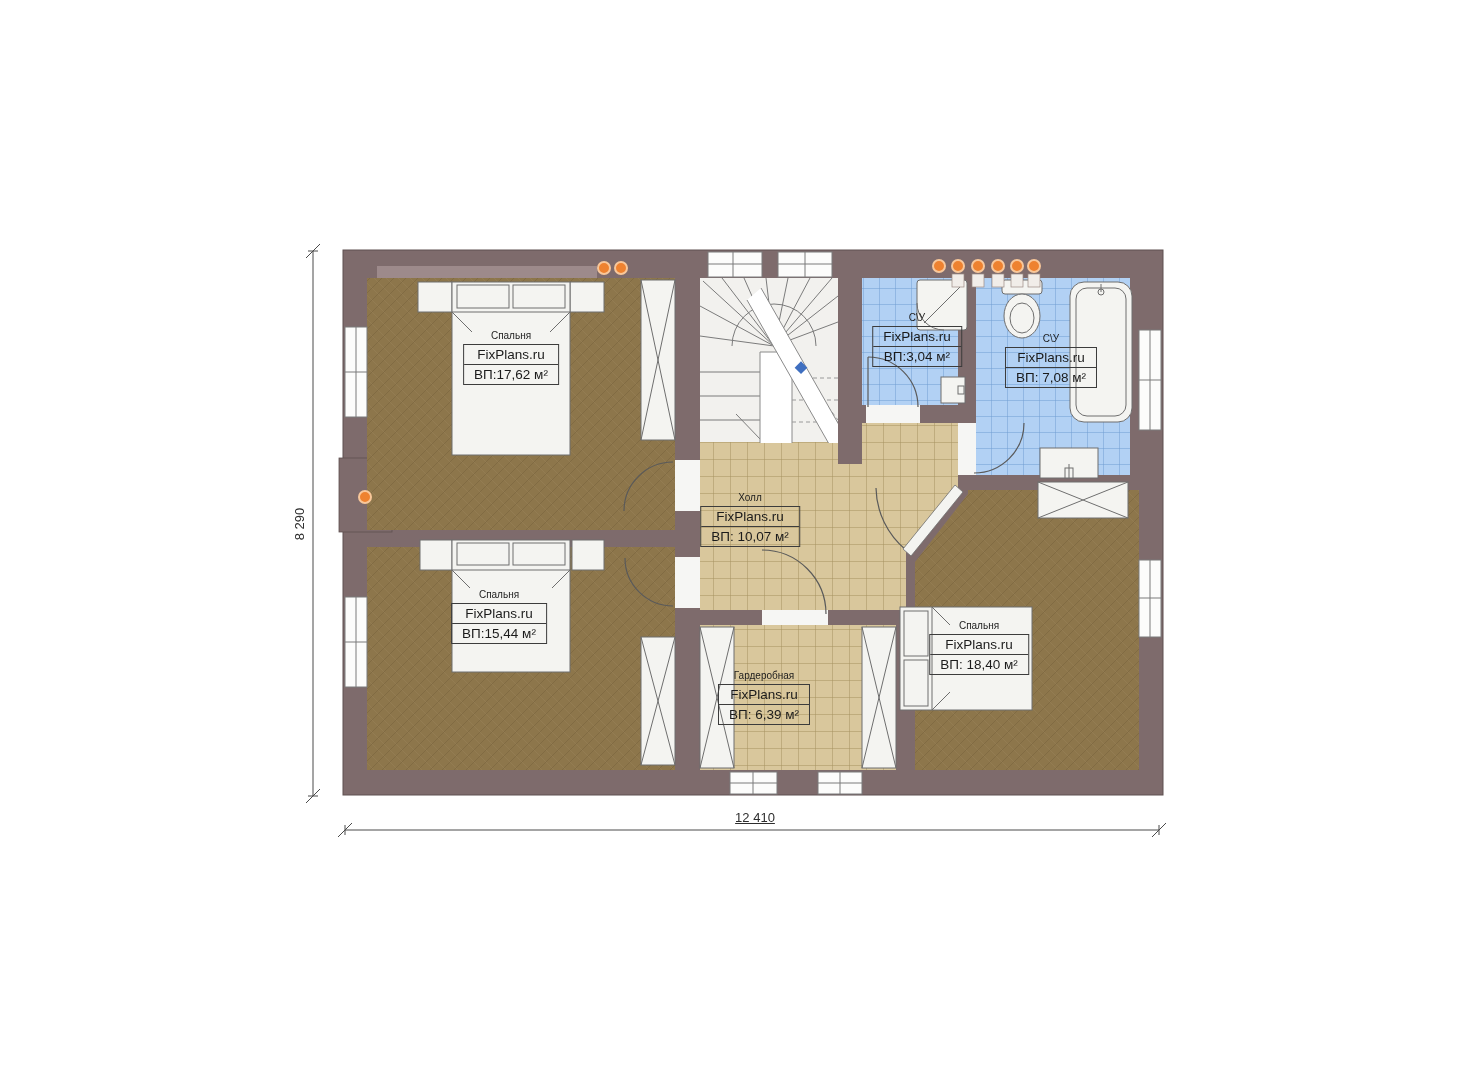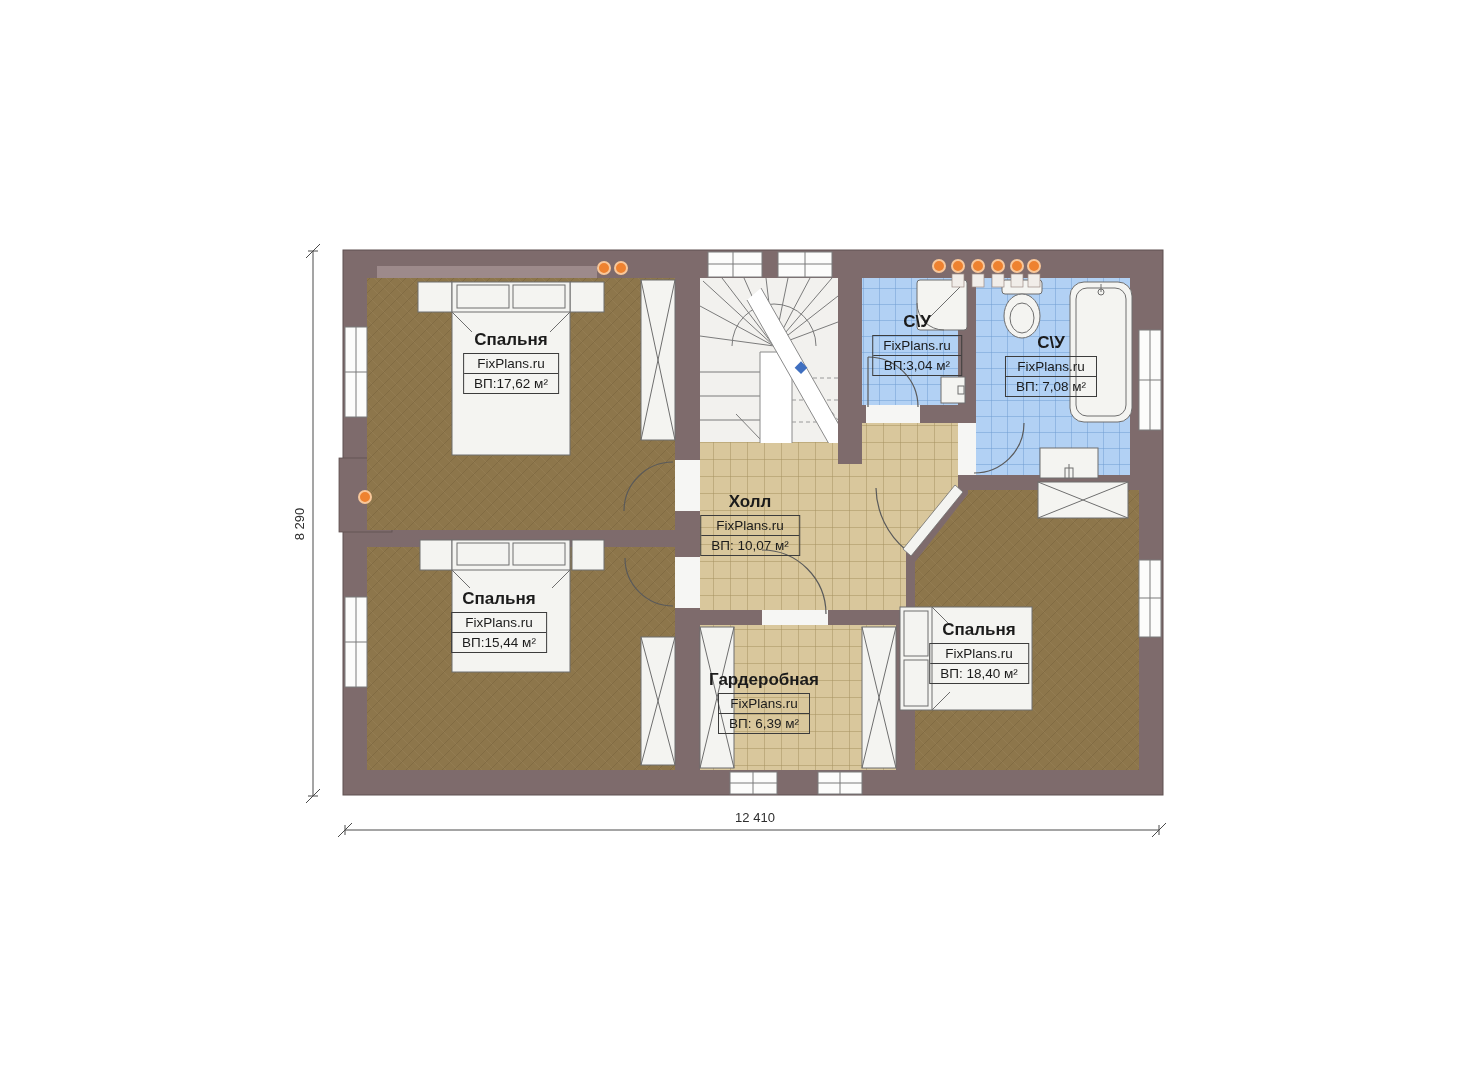--- a/index.html
+++ b/index.html
@@ -1,26 +1,26 @@
 <!DOCTYPE html>
 <html><head>
 <meta charset="utf-8">
 <style>
   html,body{margin:0;padding:0;background:#ffffff;}
   #stage{position:relative;width:1474px;height:1080px;background:#ffffff;overflow:hidden;
          font-family:"Liberation Sans", sans-serif;}
   #plan-svg{position:absolute;left:0;top:0;}
   .room-label{position:absolute;transform:translateX(-50%);text-align:center;color:#1b1b1b;z-index:5;}
-  .room-name{font-weight:bold;font-size:17px;margin-bottom:3px;white-space:nowrap;}
+  .room-name{font-weight:normal;font-size:10px;margin-bottom:3px;white-space:nowrap;}
   .room-box{display:inline-block;border:1px solid #3c3c3c;background:transparent;}
   .room-row{font-size:13.5px;line-height:19px;padding:0 10px;white-space:nowrap;}
   .room-row.site{border-bottom:1px solid #3c3c3c;}
   .dim-label{position:absolute;font-size:13px;color:#2e2e2e;z-index:5;white-space:nowrap;}
   #dim-v{left:299px;top:524px;transform:translate(-50%,-50%) rotate(-90deg);}
-  #dim-h{left:755px;top:810px;transform:translateX(-50%);}
+  #dim-h{left:755px;top:810px;transform:translateX(-50%);text-decoration:underline;}
 </style>
 </head>
 <body>
 
 <div id="stage">
 
 <svg id="plan-svg" width="1474" height="1080" viewBox="0 0 1474 1080">
   <defs>
     <pattern id="brownFloor" width="12" height="12" patternUnits="userSpaceOnUse">
       <rect width="12" height="12" fill="#8d764b"></rect>

